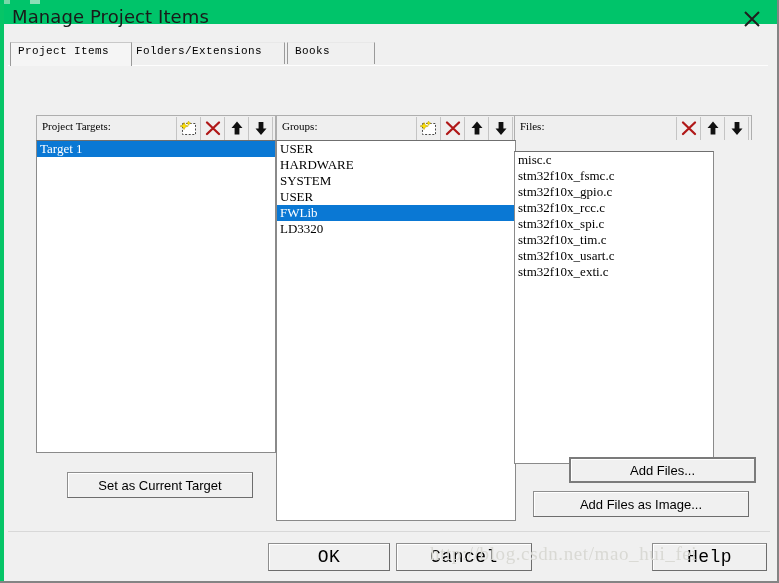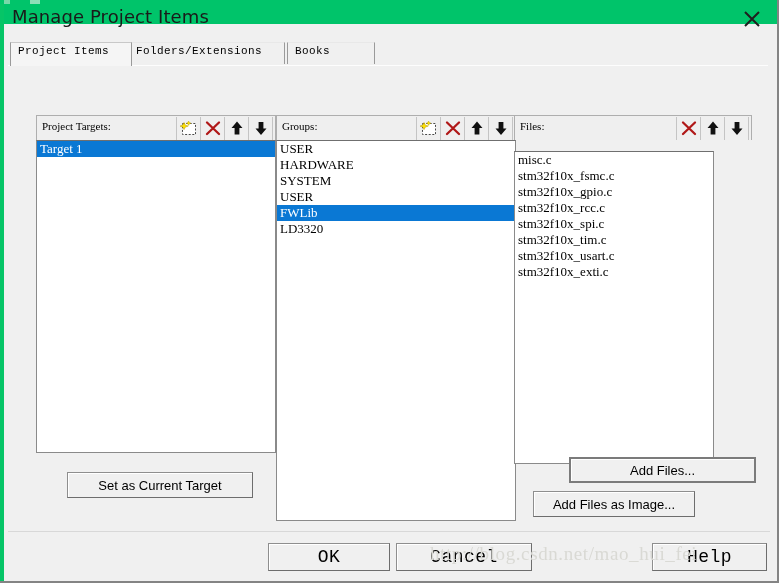--- a/index.html
+++ b/index.html
@@ -361,21 +361,21 @@
         <div class="lrow">stm32f10x_tim.c</div>
         <div class="lrow">stm32f10x_usart.c</div>
         <div class="lrow">stm32f10x_exti.c</div>
       </div>
     </div>
 
     <div class="pbtn" style="left:59px; top:406px; width:186px; height:26px;">Set as Current Target</div>
 
     <div class="pbtn default" style="left:525px; top:391px; width:187px; height:26px;margin-left:36px;">Add Files...</div>
 
-    <div class="pbtn" style="left:525px; top:425px; width:162px; height:26px;">Add Files as Image...</div>
+    <div class="pbtn" style="left:525px; top:425px; width:216px; height:26px;">Add Files as Image...</div>
   </div>
 
   <div class="footsep"></div>
 
   <div class="pbtn mono" style="left:268px; top:543px; width:122px; height:28px;">OK</div>
   <div class="pbtn mono" style="left:396px; top:543px; width:136px; height:28px;">Cancel</div>
   <div class="pbtn mono" style="left:652px; top:543px; width:115px; height:28px;">Help</div>
 
   <div class="watermark">http://blog.csdn.net/mao_hui_fei</div>
 </div>

